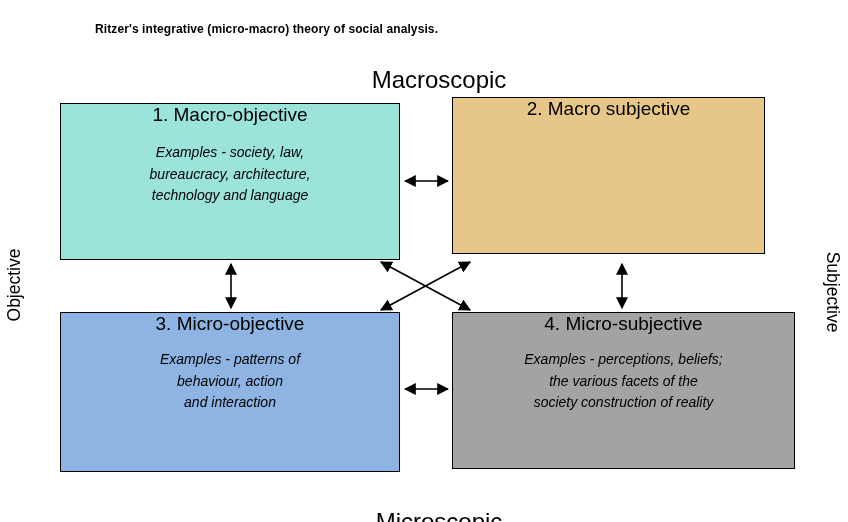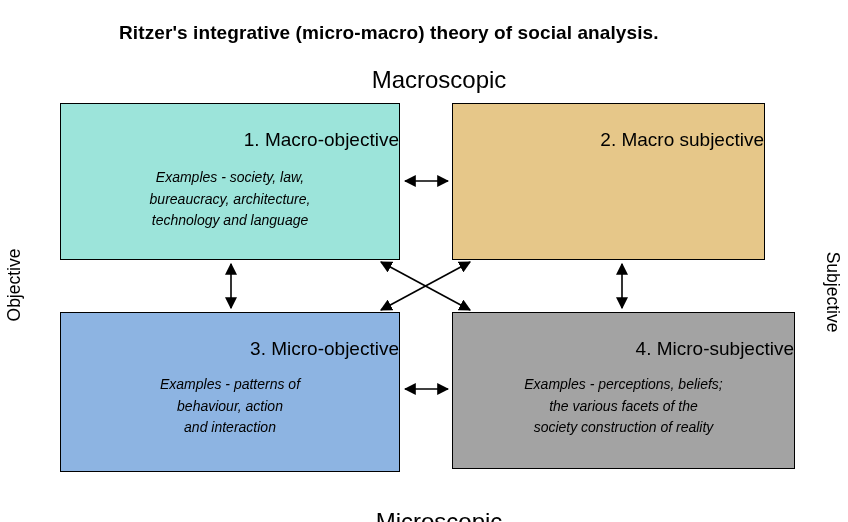--- a/index.html
+++ b/index.html
@@ -15,24 +15,23 @@
     position: relative;
     width: 848px;
     height: 522px;
     background: #ffffff;
     overflow: hidden;
   }
   .title {
     position: absolute;
     left: 95px;
     top: 22px;
-    font-size: 19px;
+    font-size: 12px;
     font-weight: bold;
     letter-spacing: 0.1px;
-    margin-left: 24px;
   }
   .axis-top, .axis-bottom {
     position: absolute;
     left: 0;
     width: 848px;
     text-align: center;
     font-size: 24px;
     padding-left: 11px;
   }
   .axis-top { top: 66px; }
@@ -60,32 +59,30 @@
     writing-mode: vertical-rl;
   }
   .quad {
     position: absolute;
     box-sizing: border-box;
     border: 1.5px solid #000;
     text-align: center;
   }
   .quad-heading {
     font-size: 19px;
-    margin-top: 25px;
-    text-align: right;
   }
   .quad-body {
     font-size: 14px;
     line-height: 1.55;
     margin-top: 16px;
     white-space: pre-line;
     font-style: italic;
   }
   #q1 { left: 60px;  top: 103px; width: 340px; height: 157px; }
-  #q2 { left: 452px; top: 103px; width: 313px; height: 157px; }
+  #q2 { left: 452px; top: 97px; width: 313px; height: 157px; }
   #q3 { left: 60px;  top: 312px; width: 340px; height: 160px; }
   #q4 { left: 452px; top: 312px; width: 343px; height: 157px; }
   #q3 .quad-body, #q4 .quad-body { margin-top: 14px; }
   .arrows {
     position: absolute;
     left: 0;
     top: 0;
     pointer-events: none;
   }
 </style>

